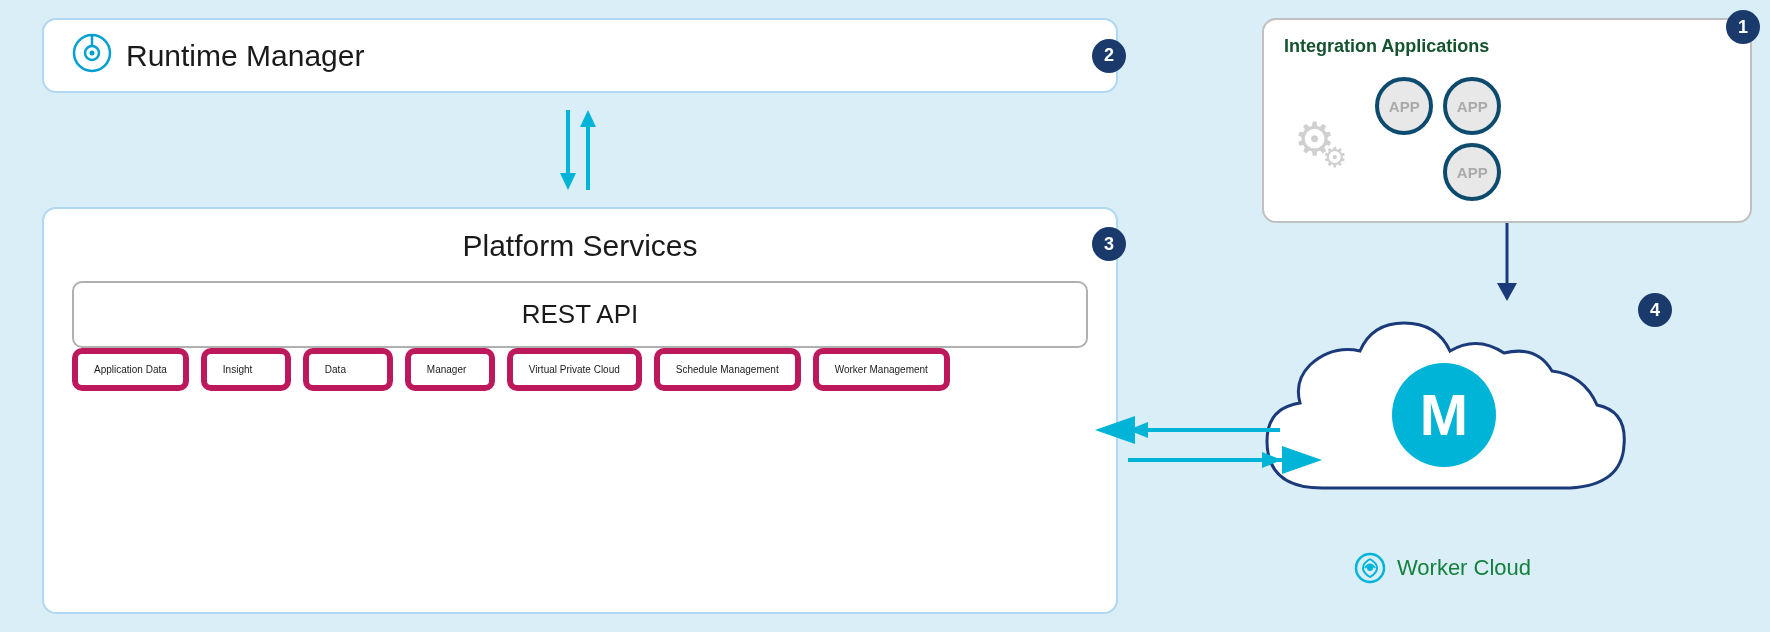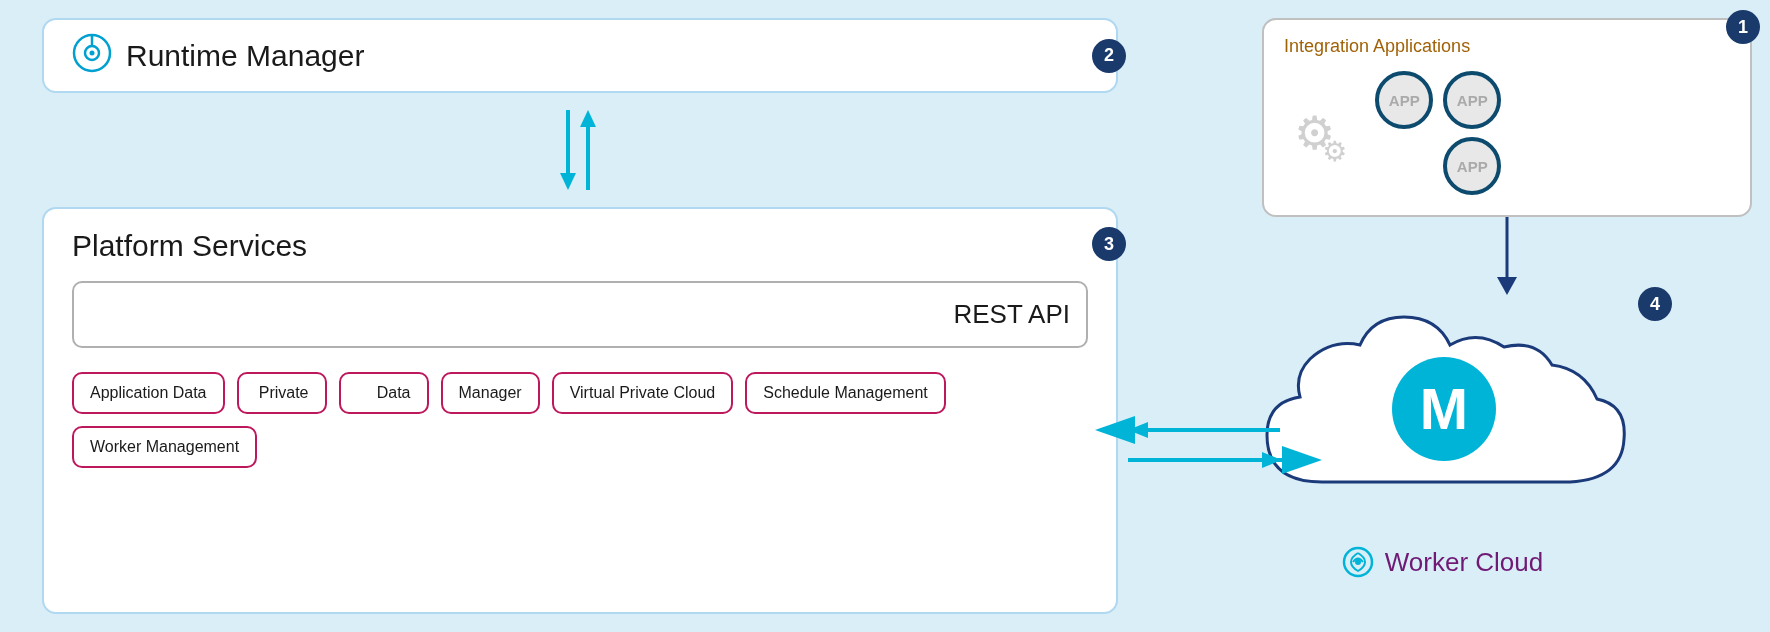--- a/index.html
+++ b/index.html
@@ -94,61 +94,62 @@
       border-radius: 14px;
       padding: 20px 28px 24px 28px;
       flex: 1;
       position: relative;
     }
 
     .platform-services-title {
       font-size: 30px;
       font-weight: 400;
       color: #1a1a1a;
+      text-align: center;
       margin-bottom: 18px;
     }
 
     .badge-3 {
       right: -10px;
       top: 18px;
     }
 
     
     .rest-api-box {
       border: 2px solid #b0b0b0;
       border-radius: 10px;
       padding: 16px;
-      text-align: right;
+      text-align: center;
       font-size: 26px;
       color: #1a1a1a;
-      margin-bottom: 24px;
+      margin-bottom: 0;
     }
 
     
     .service-items {
       display: flex;
       flex-wrap: wrap;
       gap: 12px;
     }
 
     .service-item {
-      border: 2px solid #be185d;
+      border: 6px solid #be185d;
       border-radius: 10px;
       padding: 10px 16px;
-      font-size: 16px;
+      font-size: 10px;
       color: #1a1a1a;
-      text-align: right;
+      text-align: left;
       min-width: 90px;
     }
 
     .integration-title {
       font-size: 18px;
-      font-weight: 400;
-      color: #a16207;
-      margin-bottom: 14px;
+      font-weight: 700;
+      color: #14532d;
+      margin-bottom: 20px;
     }
 
     .integration-icons {
       display: flex;
       align-items: center;
       gap: 10px;
       padding-left: 10px;
     }
 
     .app-circle {
@@ -167,22 +168,22 @@
 
     .badge-1 {
       right: -10px;
       top: -10px;
     }
 
     .worker-cloud-label {
       display: flex;
       align-items: center;
       gap: 10px;
-      font-size: 26px;
-      color: #701a75;
+      font-size: 22px;
+      color: #15803d;
       font-weight: 500;
       margin-top: 8px;
     }
   </style>
 </head>
 <body>
 
 <div class="main-container">
 
   <div class="left-area">
@@ -218,21 +219,21 @@
 
       <div class="rest-api-box">
         <span>REST API</span>
       </div>
 
       <div class="service-items">
         <div class="service-item">
           <span>Application Data</span>
         </div>
         <div class="service-item">
-          <span>Private</span>
+          <span>Insight</span>
         </div>
         <div class="service-item">
           <span>Data</span>
         </div>
         <div class="service-item">
           <span>Manager</span>
         </div>
         <div class="service-item">
           <span>Virtual Private Cloud</span>
         </div>

